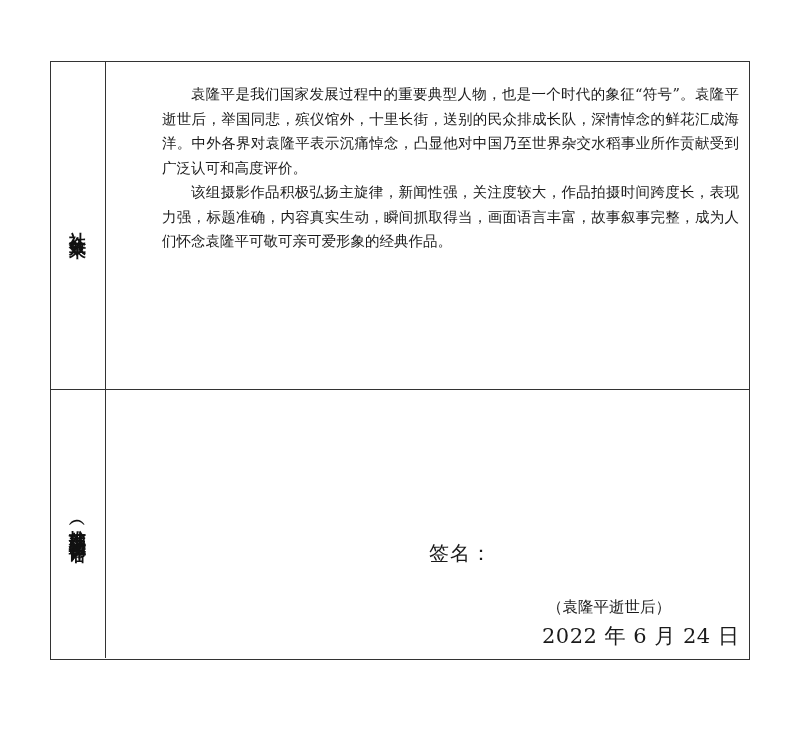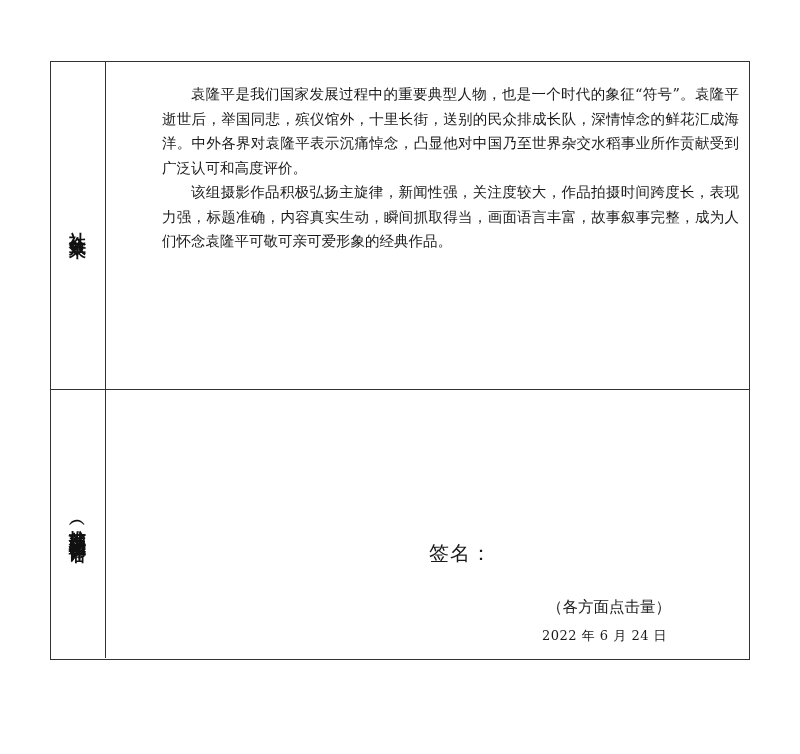--- a/index.html
+++ b/index.html
@@ -87,21 +87,21 @@
       position: absolute;
       left: 393px;
       top: 205px;
       font-size: 15.5px;
       font-family: "DejaVu Sans", "Liberation Sans", sans-serif;
     }
     .date {
       position: absolute;
       left: 388px;
       top: 234px;
-      font-size: 13px;
+      font-size: 21px;
       letter-spacing: 0.5px;
     }
   </style>
 </head>
 <body>
 
 <div class="form-table">
 
   <div class="row row-1">
     <div class="label-cell">
@@ -112,18 +112,18 @@
       <p class="para">该组摄影作品积极弘扬主旋律，新闻性强，关注度较大，作品拍摄时间跨度长，表现力强，标题准确，内容真实生动，瞬间抓取得当，画面语言丰富，故事叙事完整，成为人们怀念袁隆平可敬可亲可爱形象的经典作品。</p>
     </div>
   </div>
 
   <div class="row row-2">
     <div class="label-cell">
       <span class="label-vertical two-col">（推荐理由）初评评语</span>
     </div>
     <div class="content-cell">
       <div class="signature">签名：</div>
-      <div class="seal">（各方面点击量）</div>
+      <div class="seal">（袁隆平逝世后）</div>
       <div class="date">2022 年 6 月 24 日</div>
     </div>
   </div>
 
 </div>
 
 </body></html>

